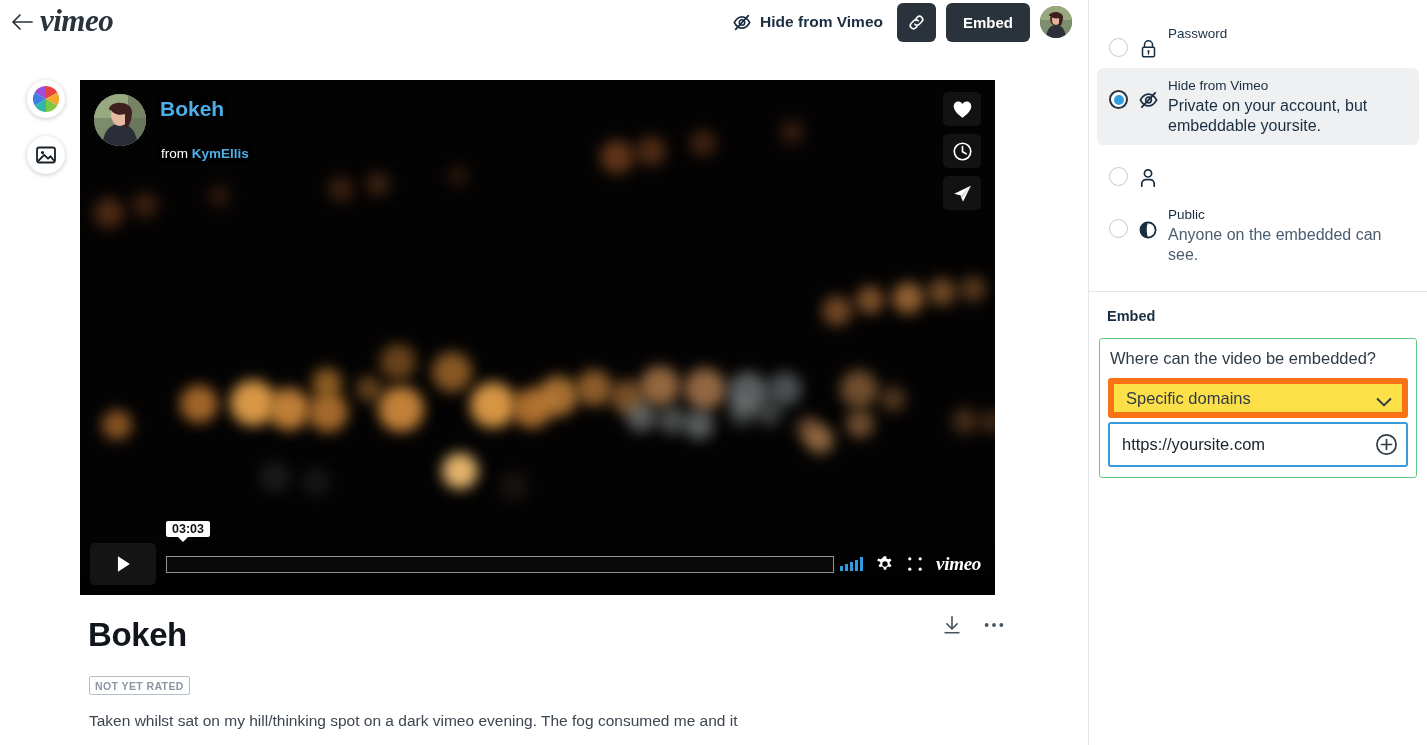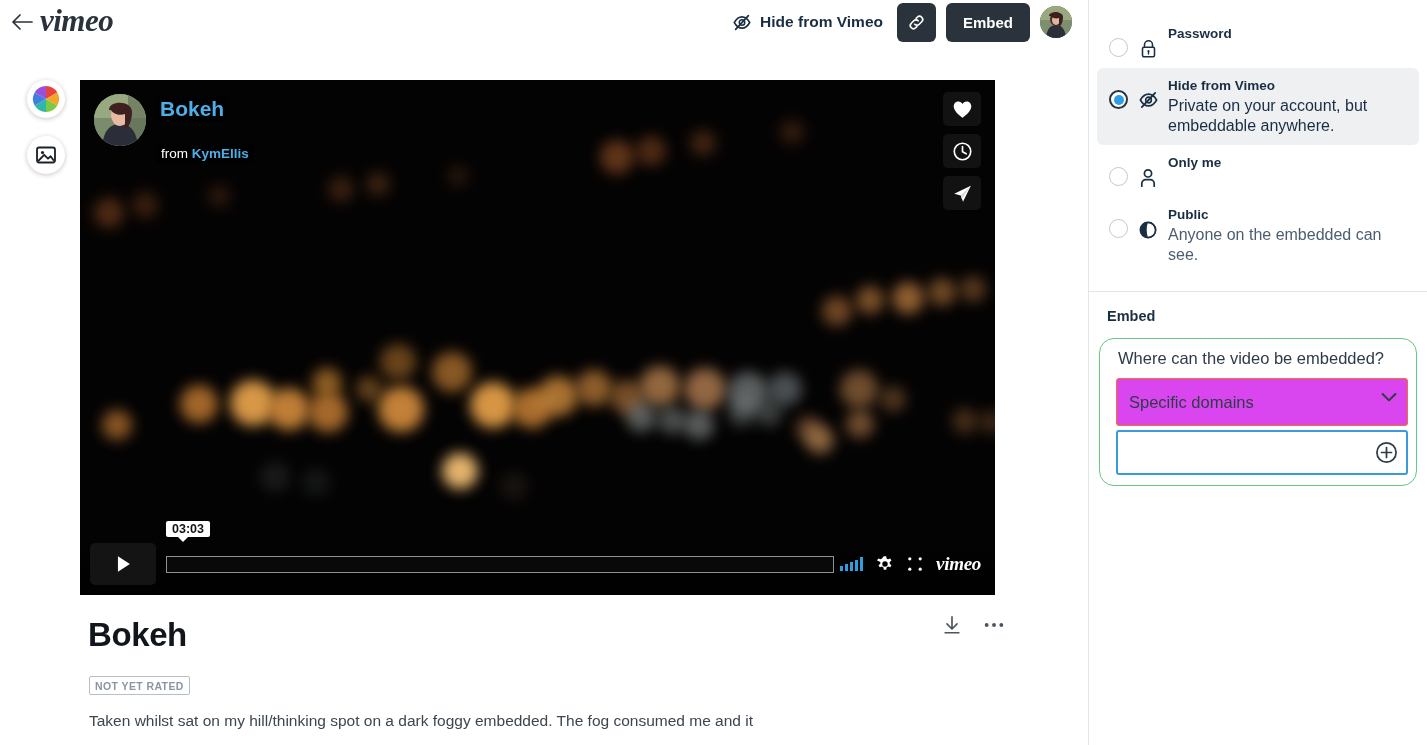--- a/index.html
+++ b/index.html
@@ -232,50 +232,50 @@
     display: none; width: 10px; height: 10px;
     border-radius: 50%; background: #2f9de0;
   }
   .priv-row.selected .radio i { display: block; }
   .priv-ico {
     flex: 0 0 22px; width: 22px; margin-top: 14px;
     display: flex; align-items: center; justify-content: center;
   }
   .priv-txt { flex: 1; }
   .priv-title {
-    font-size: 13.5px; font-weight: bold; color: #1a2e42;
+    font-size: 13.5px; font-weight: normal; color: #1a2e42;
     line-height: 18px; margin-bottom: 1px;
   }
   .priv-desc {
     font-size: 16px; color: #4c5d6e; line-height: 20px;
   }
   .priv-row.selected .priv-desc { color: #1a2e42; }
 
   #panel-divider { height: 1px; background: #e2e6ea; margin-top: 7px; }
 
   #embed-section { padding: 16px 18px 0 18px; }
   #embed-heading {
     font-size: 14.5px; font-weight: bold; color: #1a2e42;
     margin-bottom: 14px;
   }
   #embed-box {
     border: 1px solid #63c97f;
-    border-radius: 15px;
-    padding: 8px 8px 10px 16px;
+    border-radius: 3px;
+    padding: 8px 8px 10px 8px;
     margin: 0 -8px;
   }
   #embed-q {
     font-size: 16.5px; color: #2f3b47;
     margin: 2px 0 10px 2px;
   }
   #domain-select {
     position: relative;
-    height: 48px; width: 100%;
-    border: 1px solid #f97316; border-radius: 3px;
-    background: #d946ef; cursor: pointer;
+    height: 40px; width: 100%;
+    border: 6px solid #f97316; border-radius: 3px;
+    background: #fde047; cursor: pointer;
     display: flex; align-items: center;
     padding: 0 34px 0 12px;
     font-size: 16.5px; color: #2f3b47;
   }
   #select-chevron { position: absolute; right: 10px; top: 13px; }
   #domain-input-wrap {
     position: relative;
     height: 45px; width: 100%;
     border: 2px solid #3b9ad9; border-radius: 3px;
     background: #fff; margin-top: 4px;
@@ -508,21 +508,21 @@
       </div>
       <div class="meta-ico">
         <svg width="22" height="8" viewBox="0 0 24 8">
           <circle cx="4" cy="4" r="2.1" fill="#4a5560"></circle>
           <circle cx="12" cy="4" r="2.1" fill="#4a5560"></circle>
           <circle cx="20" cy="4" r="2.1" fill="#4a5560"></circle>
         </svg>
       </div>
     </div>
     <div id="rating-badge">NOT YET RATED</div>
-    <div id="vid-desc">Taken whilst sat on my hill/thinking spot on a dark foggy embedded. The fog consumed me and it</div>
+    <div id="vid-desc">Taken whilst sat on my hill/thinking spot on a dark vimeo evening. The fog consumed me and it</div>
   </div>
 
   <div id="right-panel">
 
     <div id="privacy-list">
 
       <div class="priv-row">
         <div class="radio"></div>
         <div class="priv-ico">
           <svg width="19" height="20" viewBox="0 0 20 22">
@@ -543,34 +543,33 @@
           </div>
         <div class="priv-ico">
           <svg width="21" height="18" viewBox="0 0 22 18">
             <path d="M2.5 9 C5 4.6 8 2.8 11 2.8 C14 2.8 17 4.6 19.5 9 C17 13.4 14 15.2 11 15.2 C8 15.2 5 13.4 2.5 9 Z" fill="none" stroke="#1a2e42" stroke-width="1.7"></path>
             <circle cx="11" cy="9" r="3" fill="none" stroke="#1a2e42" stroke-width="1.7"></circle>
             <path d="M4 16.5 L18 1.5" stroke="#1a2e42" stroke-width="1.9" stroke-linecap="round"></path>
           </svg>
         </div>
         <div class="priv-txt">
           <div class="priv-title">Hide from Vimeo</div>
-          <div class="priv-desc">Private on your account, but embeddable anywhere.</div>
+          <div class="priv-desc">Private on your account, but embeddable yoursite.</div>
         </div>
       </div>
 
       <div class="priv-row">
         <div class="radio"></div>
         <div class="priv-ico">
           <svg width="18" height="20" viewBox="0 0 18 20">
             <circle cx="9" cy="5.4" r="3.6" fill="none" stroke="#1a2e42" stroke-width="1.7"></circle>
             <path d="M2.8 18.2 v-2.6 a4 4 0 0 1 4 -4 h4.4 a4 4 0 0 1 4 4 v2.6" fill="none" stroke="#1a2e42" stroke-width="1.7" stroke-linecap="round"></path>
           </svg>
         </div>
         <div class="priv-txt">
-          <div class="priv-title">Only me</div>
         </div>
       </div>
 
       <div class="priv-row">
         <div class="radio"></div>
         <div class="priv-ico">
           <svg width="20" height="20" viewBox="0 0 22 22">
             <circle cx="11" cy="11" r="8.4" fill="none" stroke="#1a2e42" stroke-width="1.8"></circle>
             <path d="M11 2.6 a8.4 8.4 0 0 0 0 16.8 a5 12 0 0 1 0 -16.8 Z" fill="#1a2e42"></path>
             <path d="M11 2.6 a8.4 8.4 0 0 1 0 16.8" fill="none" stroke="#1a2e42" stroke-width="1.4"></path>
@@ -592,20 +591,21 @@
         <div id="embed-q">Where can the video be embedded?</div>
 
         <div id="domain-select">
           <span>Specific domains</span>
           <svg id="select-chevron" width="16" height="11" viewBox="0 0 16 11">
             <path d="M1.6 2 L8 8.4 L14.4 2" fill="none" stroke="#2f3b47" stroke-width="2" stroke-linecap="round" stroke-linejoin="round"></path>
           </svg>
         </div>
 
         <div id="domain-input-wrap">
+          <input id="domain-input" type="text" value="https://yoursite.com" style="">
           <button id="add-domain-btn">
             <svg width="23" height="23" viewBox="0 0 24 24">
               <circle cx="12" cy="12" r="10" fill="none" stroke="#2f3b47" stroke-width="1.8"></circle>
               <path d="M12 6.8 L12 17.2 M6.8 12 L17.2 12" stroke="#2f3b47" stroke-width="1.8" stroke-linecap="round"></path>
             </svg>
           </button>
         </div>
       </div>
     </div>
   </div>

